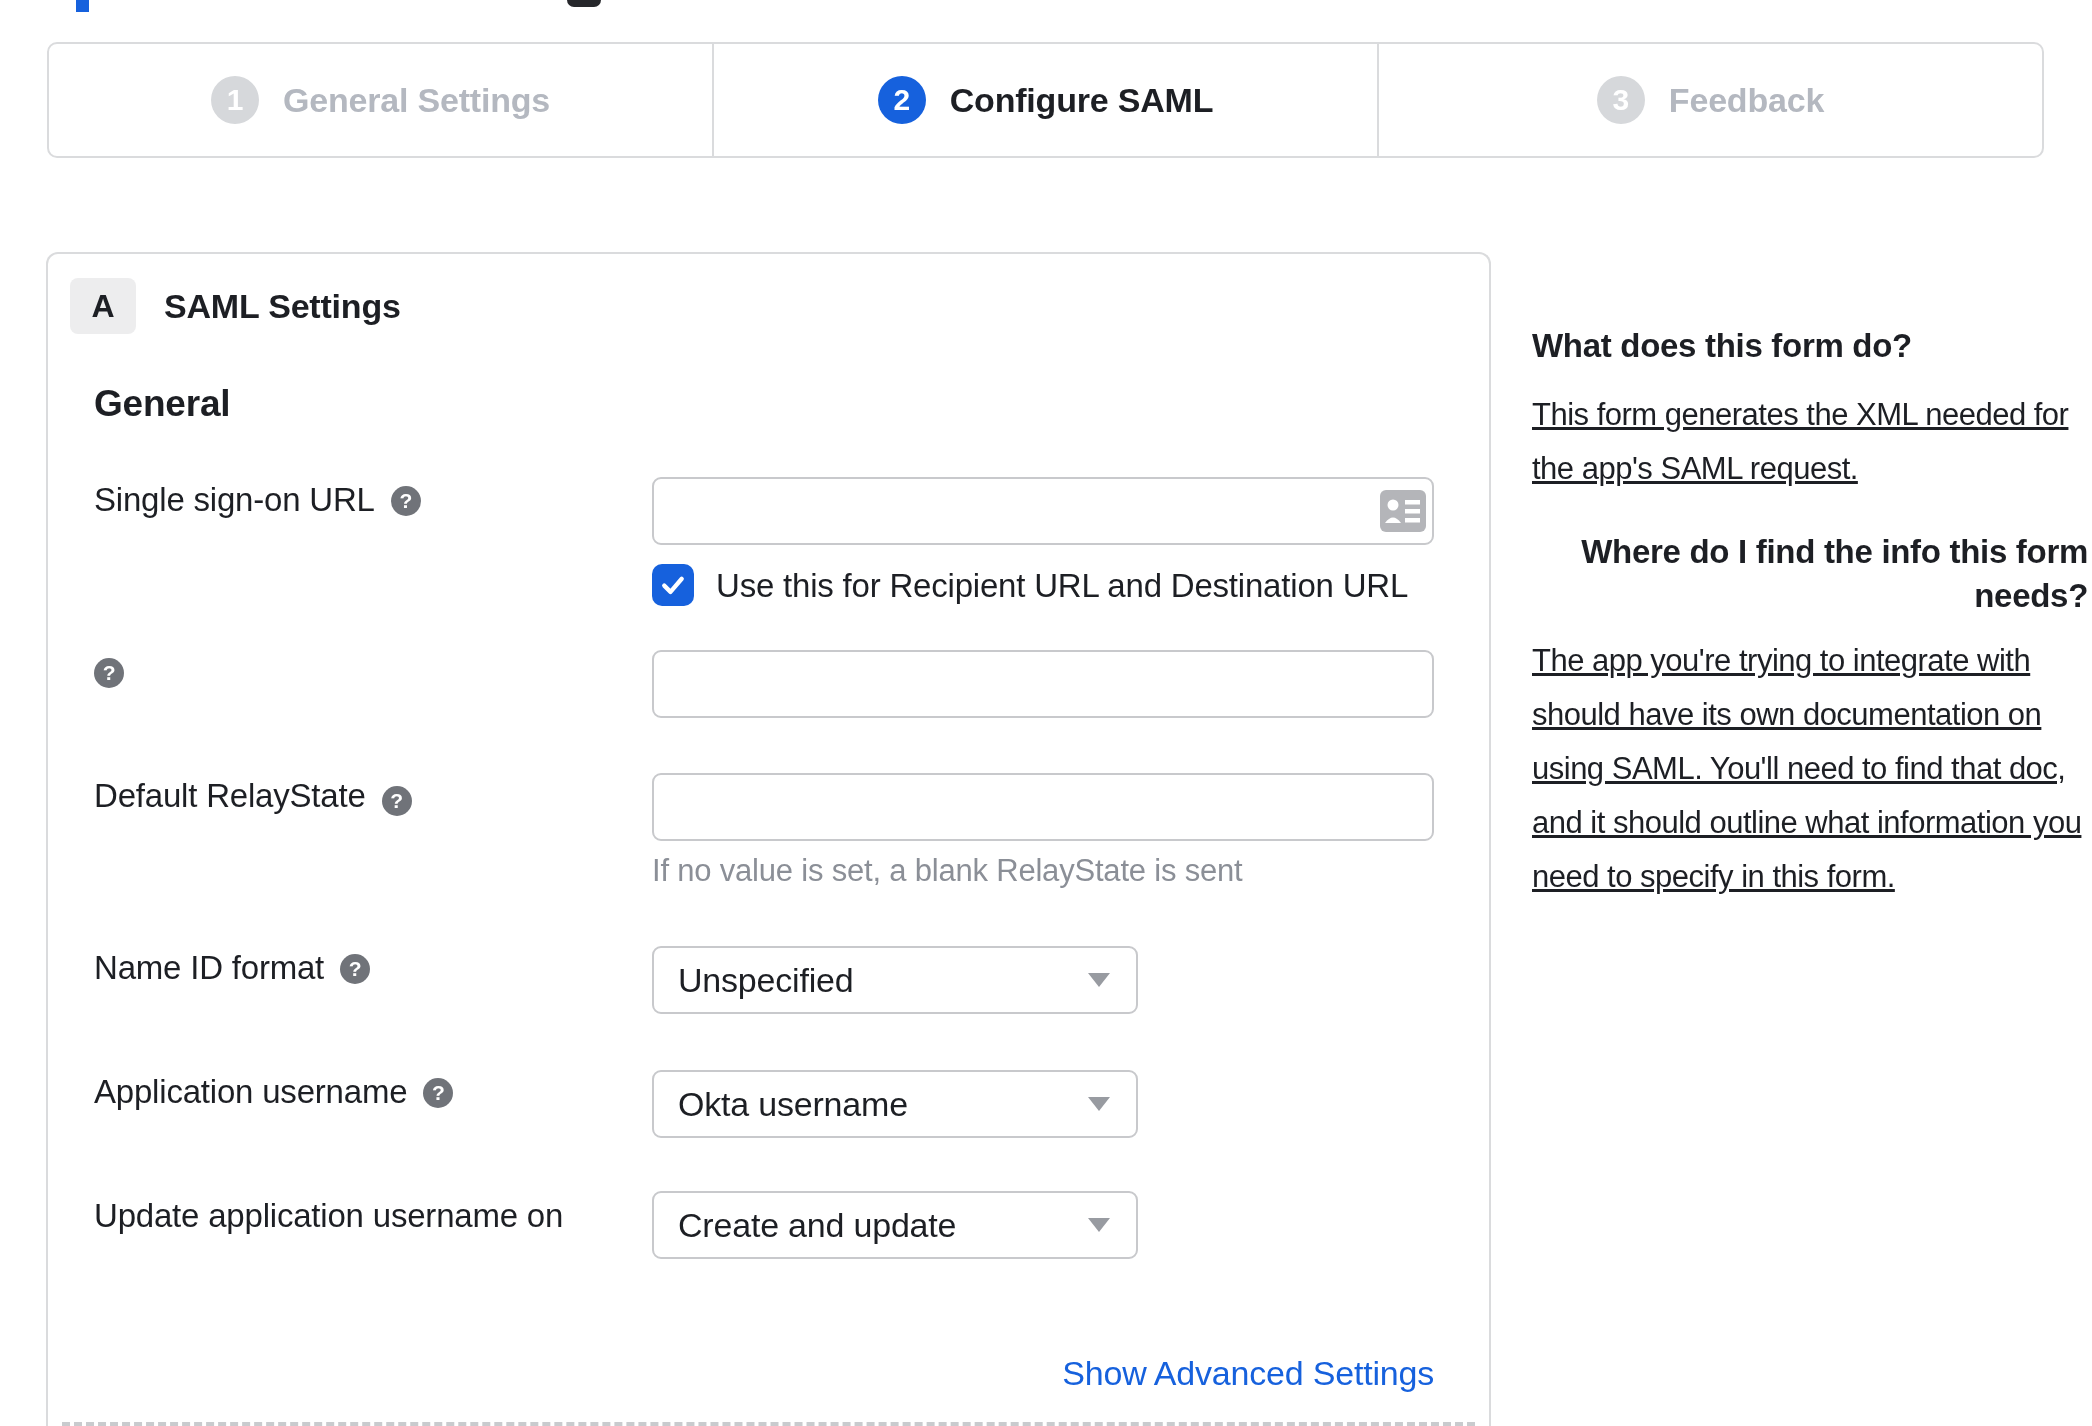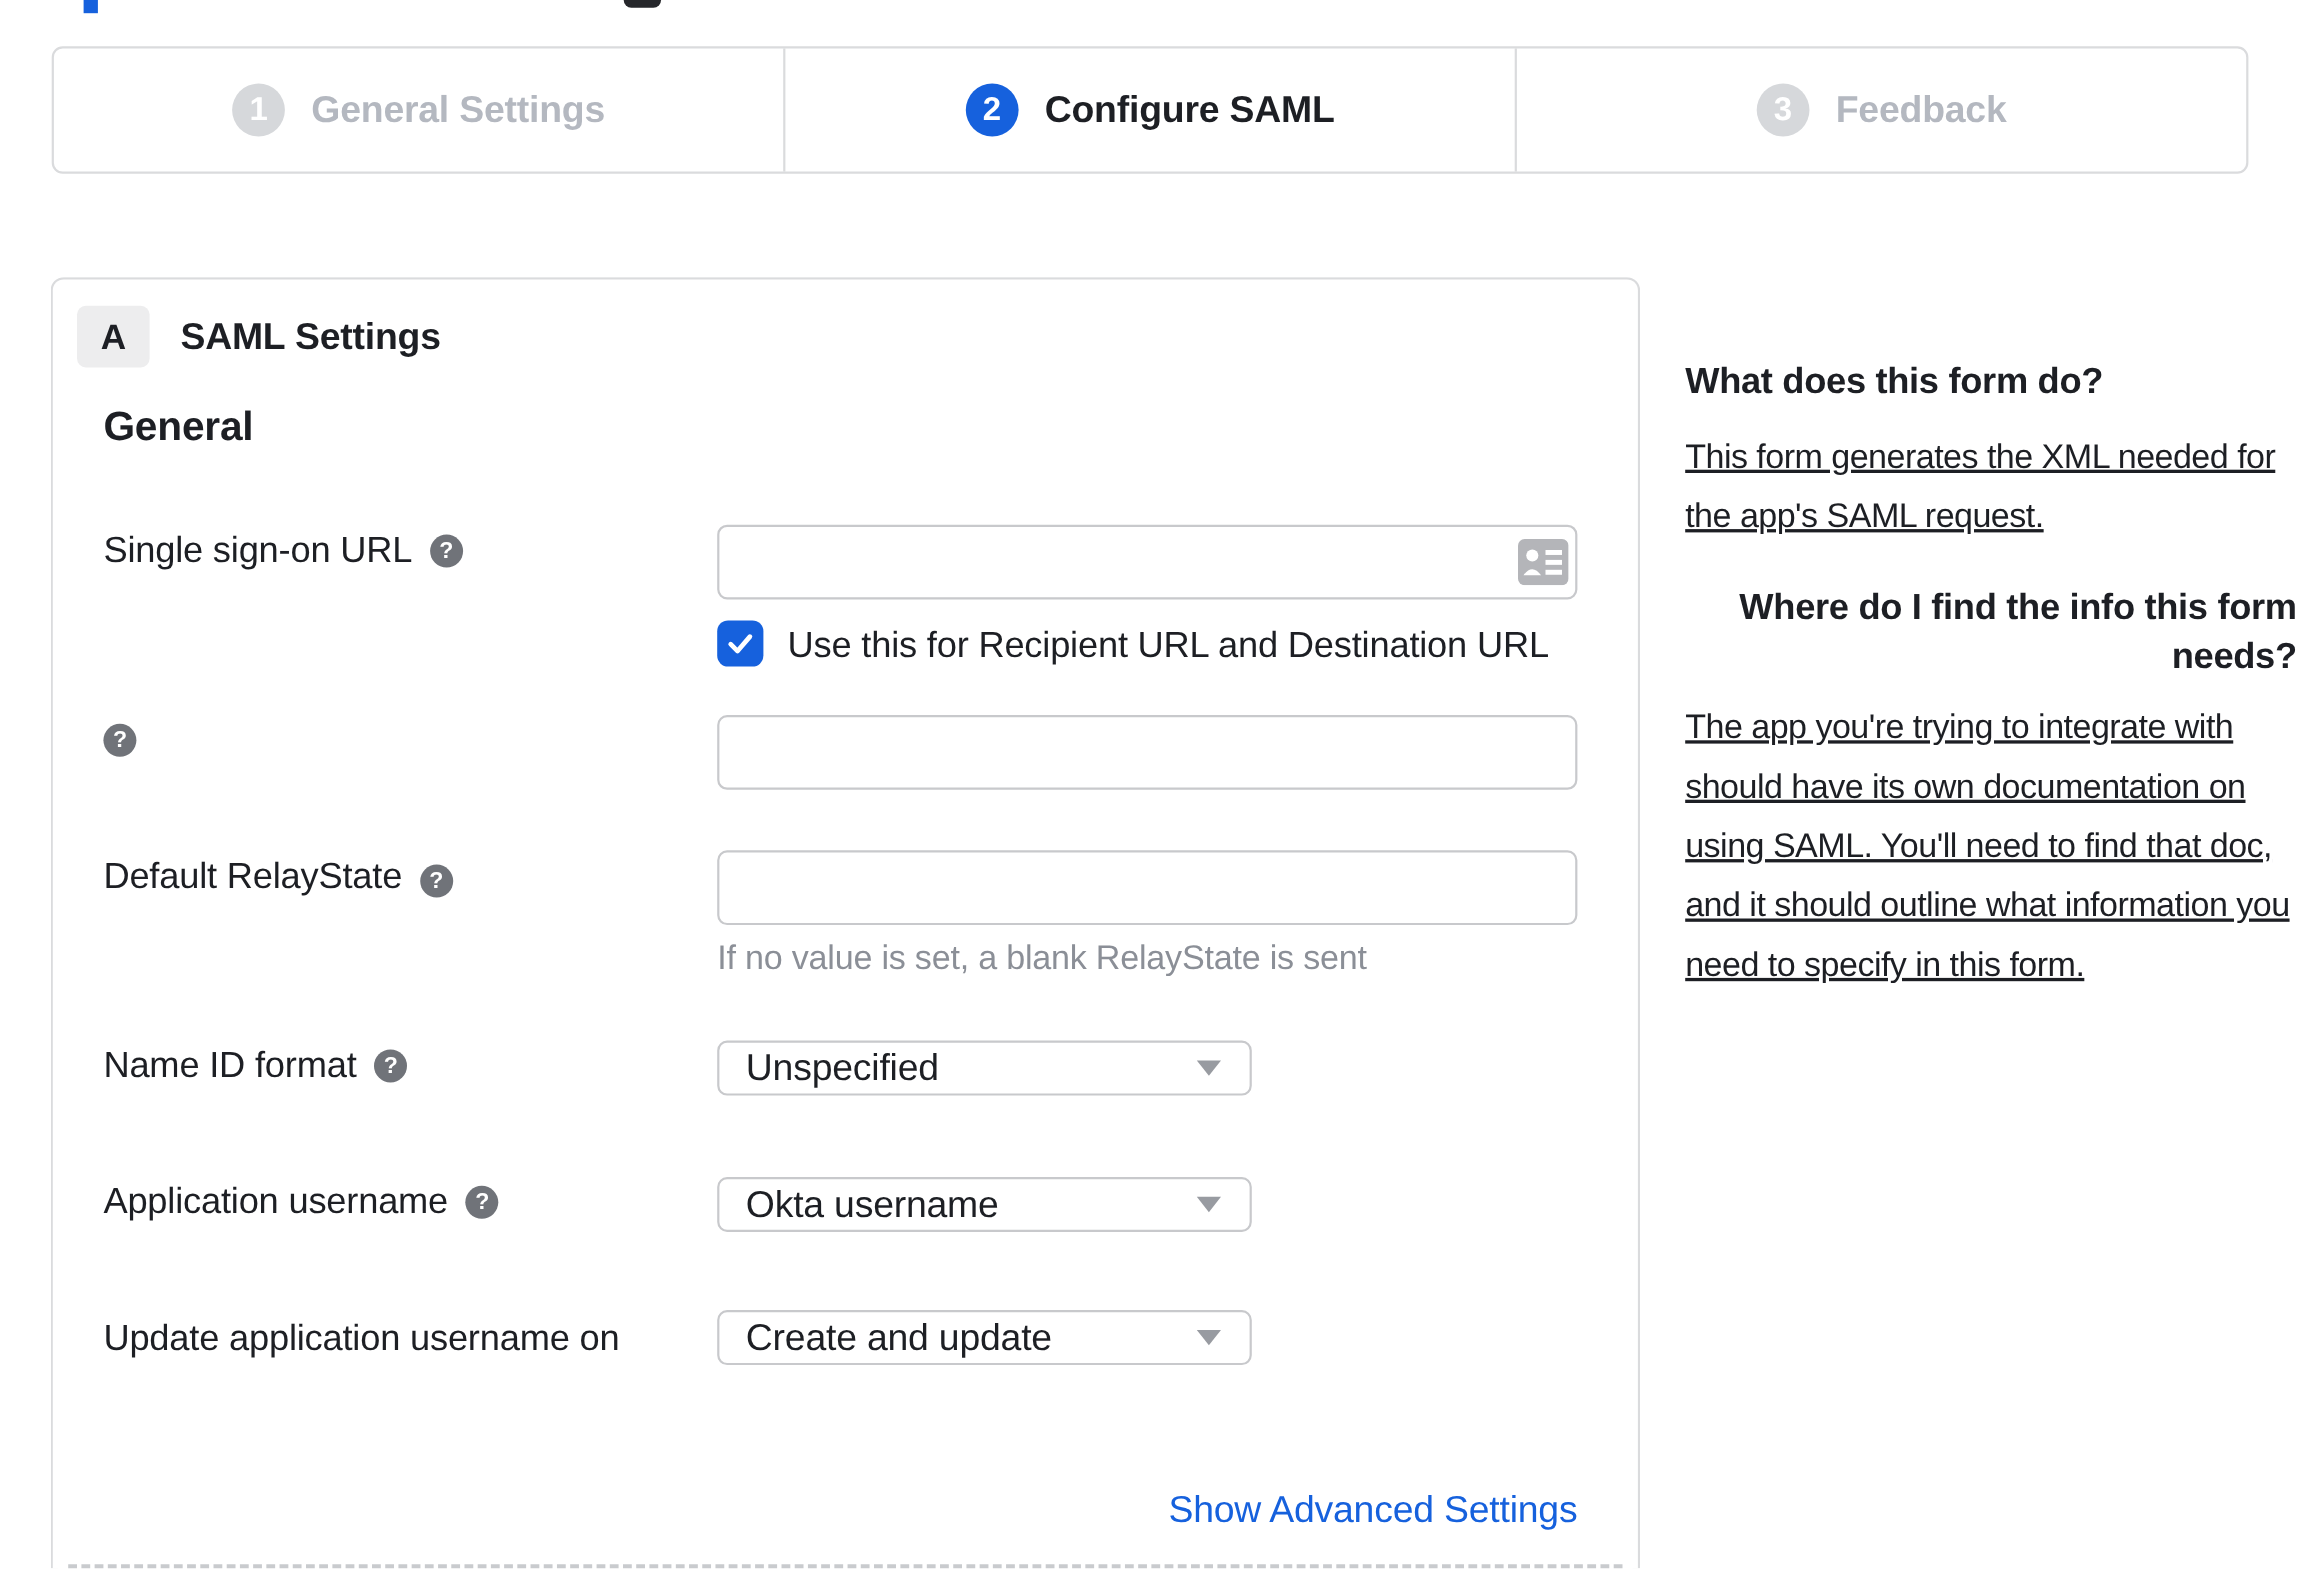--- a/index.html
+++ b/index.html
@@ -52,21 +52,21 @@
     background:#ededee; border-radius:8px;
     font-size:32px; font-weight:700; color:#1d1f24;
     display:flex; align-items:center; justify-content:center;
   }
   .section-title {
     position:absolute; left:116px; top:24px; height:56px;
     display:flex; align-items:center;
     font-size:34px; font-weight:700;
   }
   .group-heading {
-    position:absolute; left:46px; top:112px;
+    position:absolute; left:46px; top:128px;
     font-size:37px; font-weight:700; line-height:44px;
   }
 
   .field-label {
     position:absolute; left:46px; height:40px;
     display:flex; align-items:center; gap:16px;
     font-size:33px; line-height:40px; white-space:nowrap;
   }
   .help-icon {
     width:30px; height:30px; border-radius:50%;
@@ -99,21 +99,21 @@
     position:absolute; left:668px; top:312px;
     font-size:33px; line-height:40px; white-space:nowrap; cursor:pointer;
   }
 
   .hint {
     position:absolute; left:604px; top:598px;
     font-size:31px; line-height:38px; color:#8b8f97;
   }
 
   .select {
-    position:absolute; left:604px; width:486px; height:50px;
+    position:absolute; left:604px; width:486px; height:68px;
     background:#fff; border:2px solid #c8c9cc; border-radius:9px;
     display:flex; align-items:center;
     padding:0 64px 0 24px;
     font-size:34px; color:#1d1f24; cursor:pointer;
   }
   .select-caret {
     position:absolute; right:26px; top:50%; transform:translateY(-50%);
     width:0; height:0;
     border-left:11px solid transparent; border-right:11px solid transparent;
     border-top:14px solid #989ba1;

